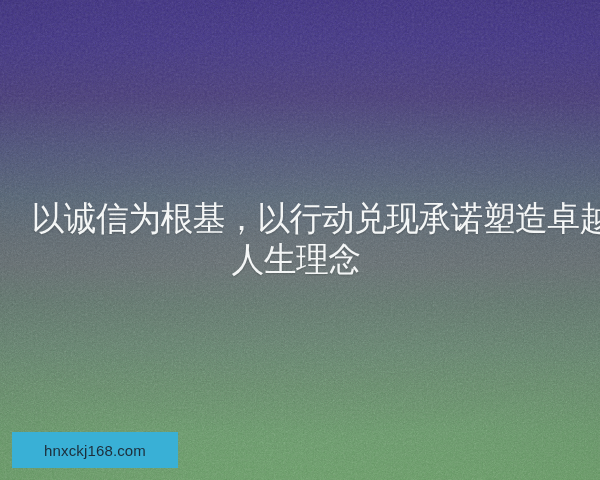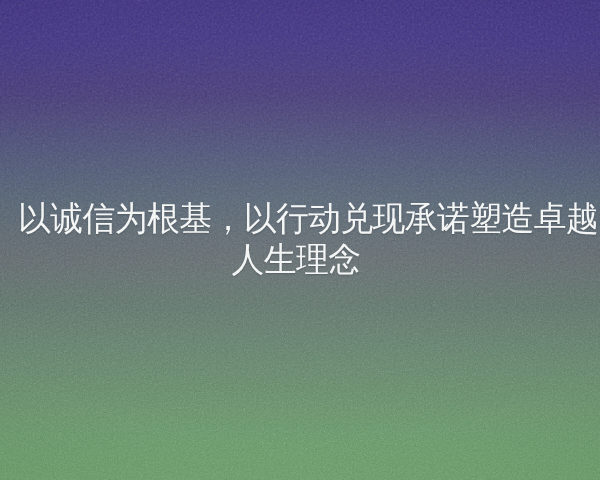--- a/index.html
+++ b/index.html
@@ -66,21 +66,21 @@
     pointer-events: none;
   }
 
   
   .quote-block {
     position: absolute;
     left: 0;
     right: 8px;
     top: 198px;
     text-align: center;
-    padding: 0 8px;
+    padding: 0 22px;
     box-sizing: border-box;
   }
 
   .quote-line {
     display: block;
     color: #f4f6f6;
     font-size: 34px;
     line-height: 41px;
     letter-spacing: -0.6px;
     transform: scaleX(0.965);
@@ -134,14 +134,17 @@
     <rect width="600" height="480" filter="url(#grainFilter2)"></rect>
   </svg>
 
   <div class="bg-vignette"></div>
 
   <div class="quote-block">
     <span class="quote-line">以诚信为根基，以行动兑现承诺塑造卓越</span>
     <span class="quote-line">人生理念</span>
   </div>
 
+  <div class="watermark-badge">
+    <span class="watermark-text">hnxckj168.com</span>
+  </div>
 
 </div>
 
 </body></html>

